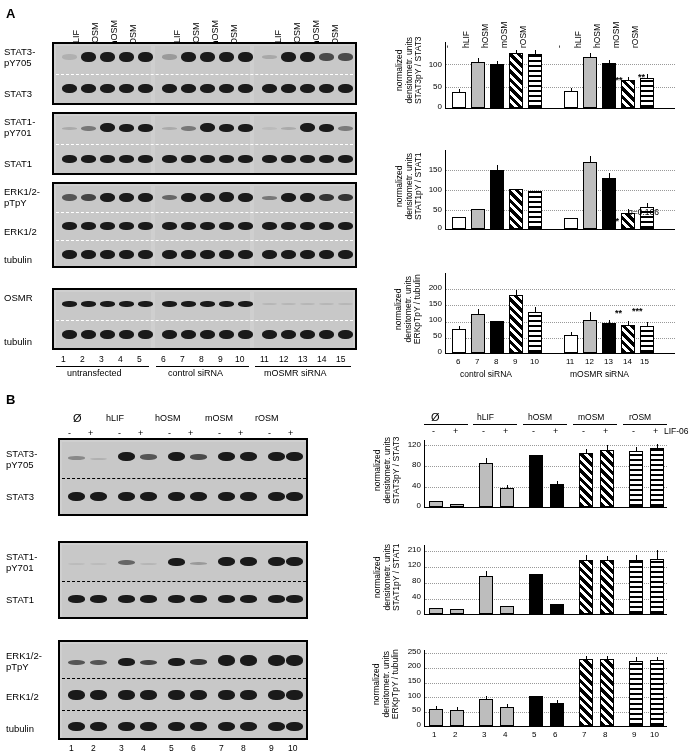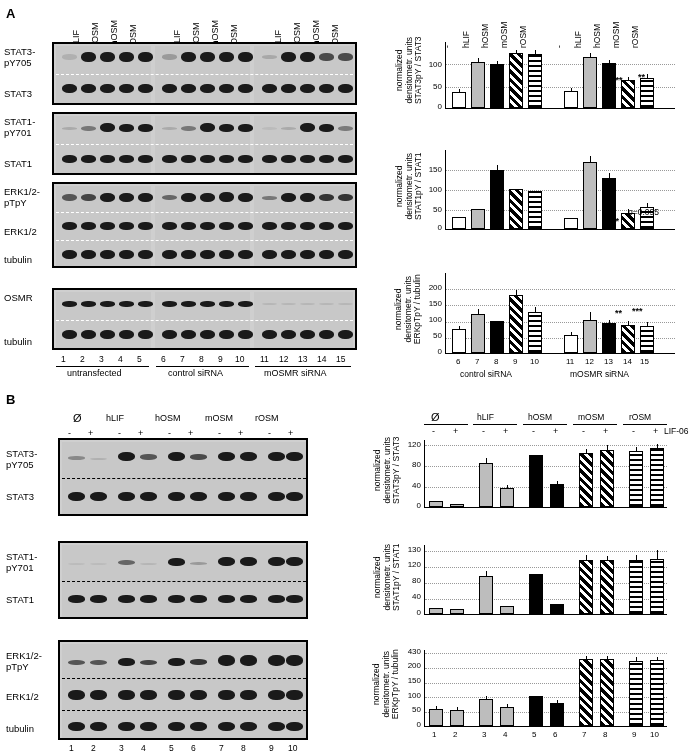--- a/index.html
+++ b/index.html
@@ -323,21 +323,21 @@
     <div class="errbar" style="left:181.5px;bottom:16px;height:4px;"></div>
     <div class="errbar" style="left:200.5px;bottom:22px;height:4px;"></div>
   </div>
   <div class="ytick" style="left:-20px;top:73px;width:17px;">0</div>
   <div class="ytick" style="left:-20px;top:55px;width:17px;">50</div>
   <div class="ytick" style="left:-24px;top:35px;width:21px;">100</div>
   <div class="ytick" style="left:-24px;top:15px;width:21px;">150</div>
 </div>
 <div class="ylabel" style="left:364px;top:172px;width:90px;">normalized<br>densitometr. units<br>STAT1pY / STAT1</div>
 <div class="sig" style="left:612px;top:216px;">**</div>
-<div class="pval" style="left:628px;top:207px;">p=0.095</div>
+<div class="pval" style="left:628px;top:207px;">p=0.166</div>
 
 <div class="chart" style="left:445px;top:273px;width:230px;height:81px;">
   <div class="plot">
     <div class="grid" style="top:16.2px;"></div>
     <div class="grid" style="top:32.4px;"></div>
     <div class="grid" style="top:48.6px;"></div>
     <div class="grid" style="top:64.8px;"></div>
     <div class="bar white" style="left:6px;width:14px;height:23.7px;"></div>
     <div class="bar grey" style="left:25px;width:14px;height:39.5px;"></div>
     <div class="bar black" style="left:44px;width:14px;height:32.4px;"></div>
@@ -579,21 +579,21 @@
     <div class="errbar" style="left:60.5px;bottom:38px;height:5px;"></div>
     <div class="errbar" style="left:160.5px;bottom:54px;height:5px;"></div>
     <div class="errbar" style="left:181.5px;bottom:53px;height:5px;"></div>
     <div class="errbar" style="left:210.5px;bottom:53px;height:6px;"></div>
     <div class="errbar" style="left:231.5px;bottom:55px;height:9px;"></div>
   </div>
   <div class="ytick" style="left:-20px;top:63px;width:17px;">0</div>
   <div class="ytick" style="left:-20px;top:47px;width:17px;">40</div>
   <div class="ytick" style="left:-20px;top:31px;width:17px;">80</div>
   <div class="ytick" style="left:-24px;top:15px;width:21px;">120</div>
-  <div class="ytick" style="left:-24px;top:0px;width:21px;">130</div>
+  <div class="ytick" style="left:-24px;top:0px;width:21px;">210</div>
 </div>
 <div class="ylabel" style="left:342px;top:563px;width:90px;">normalized<br>densitometr. units<br>STAT1pY / STAT1</div>
 
 <div class="chart" style="left:424px;top:650px;width:243px;height:77px;">
   <div class="plot">
     <div class="grid" style="top:2.9px;"></div>
     <div class="grid" style="top:17.7px;"></div>
     <div class="grid" style="top:32.5px;"></div>
     <div class="grid" style="top:47.3px;"></div>
     <div class="grid" style="top:62.1px;"></div>
@@ -615,21 +615,21 @@
     <div class="errbar" style="left:160.5px;bottom:66px;height:4px;"></div>
     <div class="errbar" style="left:181.5px;bottom:66px;height:4px;"></div>
     <div class="errbar" style="left:210.5px;bottom:65px;height:4px;"></div>
     <div class="errbar" style="left:231.5px;bottom:65px;height:4px;"></div>
   </div>
   <div class="ytick" style="left:-20px;top:70px;width:17px;">0</div>
   <div class="ytick" style="left:-20px;top:55px;width:17px;">50</div>
   <div class="ytick" style="left:-24px;top:41px;width:21px;">100</div>
   <div class="ytick" style="left:-24px;top:26px;width:21px;">150</div>
   <div class="ytick" style="left:-24px;top:11px;width:21px;">200</div>
-  <div class="ytick" style="left:-24px;top:-3px;width:21px;">430</div>
+  <div class="ytick" style="left:-24px;top:-3px;width:21px;">250</div>
 </div>
 <div class="ylabel" style="left:340px;top:670px;width:92px;">normalized<br>densitometr. units<br>ERKpTpY / tubulin</div>
 
 <div class="xnum" style="left:432px;top:730px;">1</div>
 <div class="xnum" style="left:453px;top:730px;">2</div>
 <div class="xnum" style="left:482px;top:730px;">3</div>
 <div class="xnum" style="left:503px;top:730px;">4</div>
 <div class="xnum" style="left:532px;top:730px;">5</div>
 <div class="xnum" style="left:553px;top:730px;">6</div>
 <div class="xnum" style="left:582px;top:730px;">7</div>

